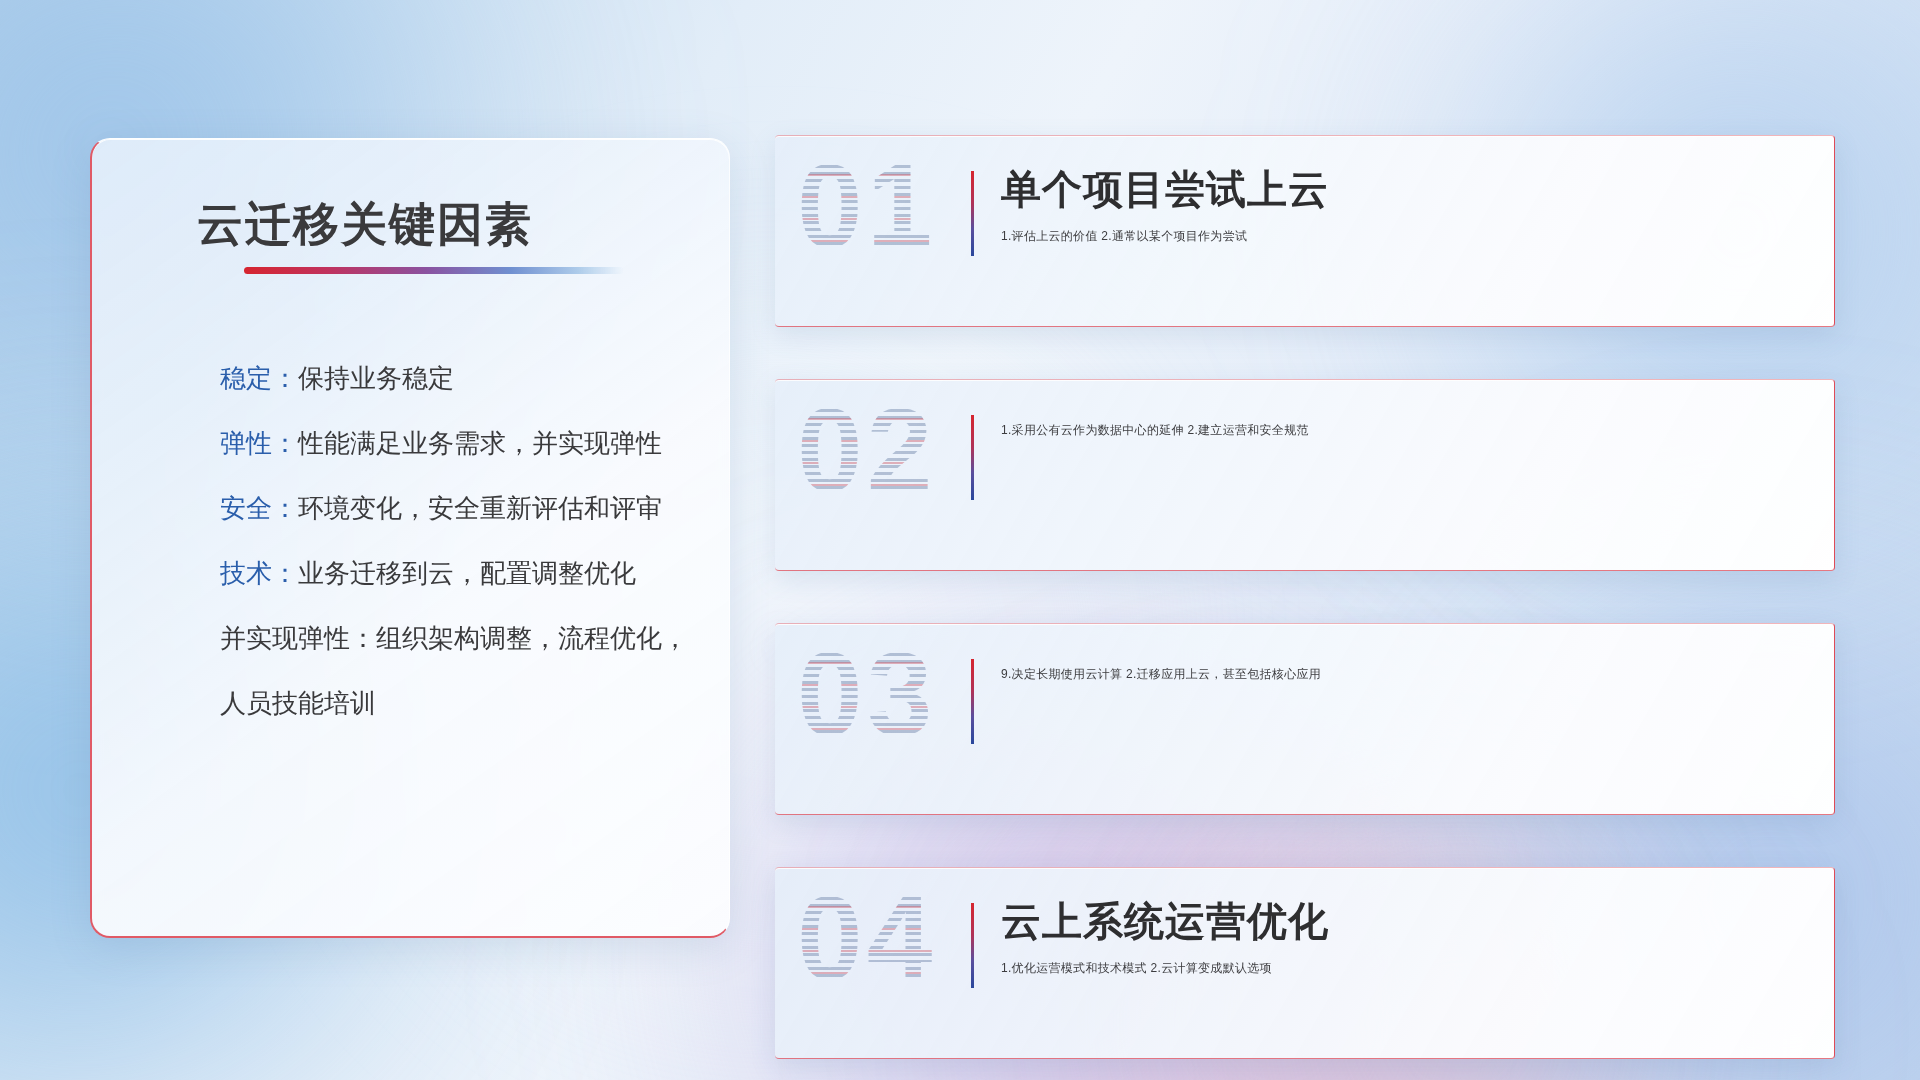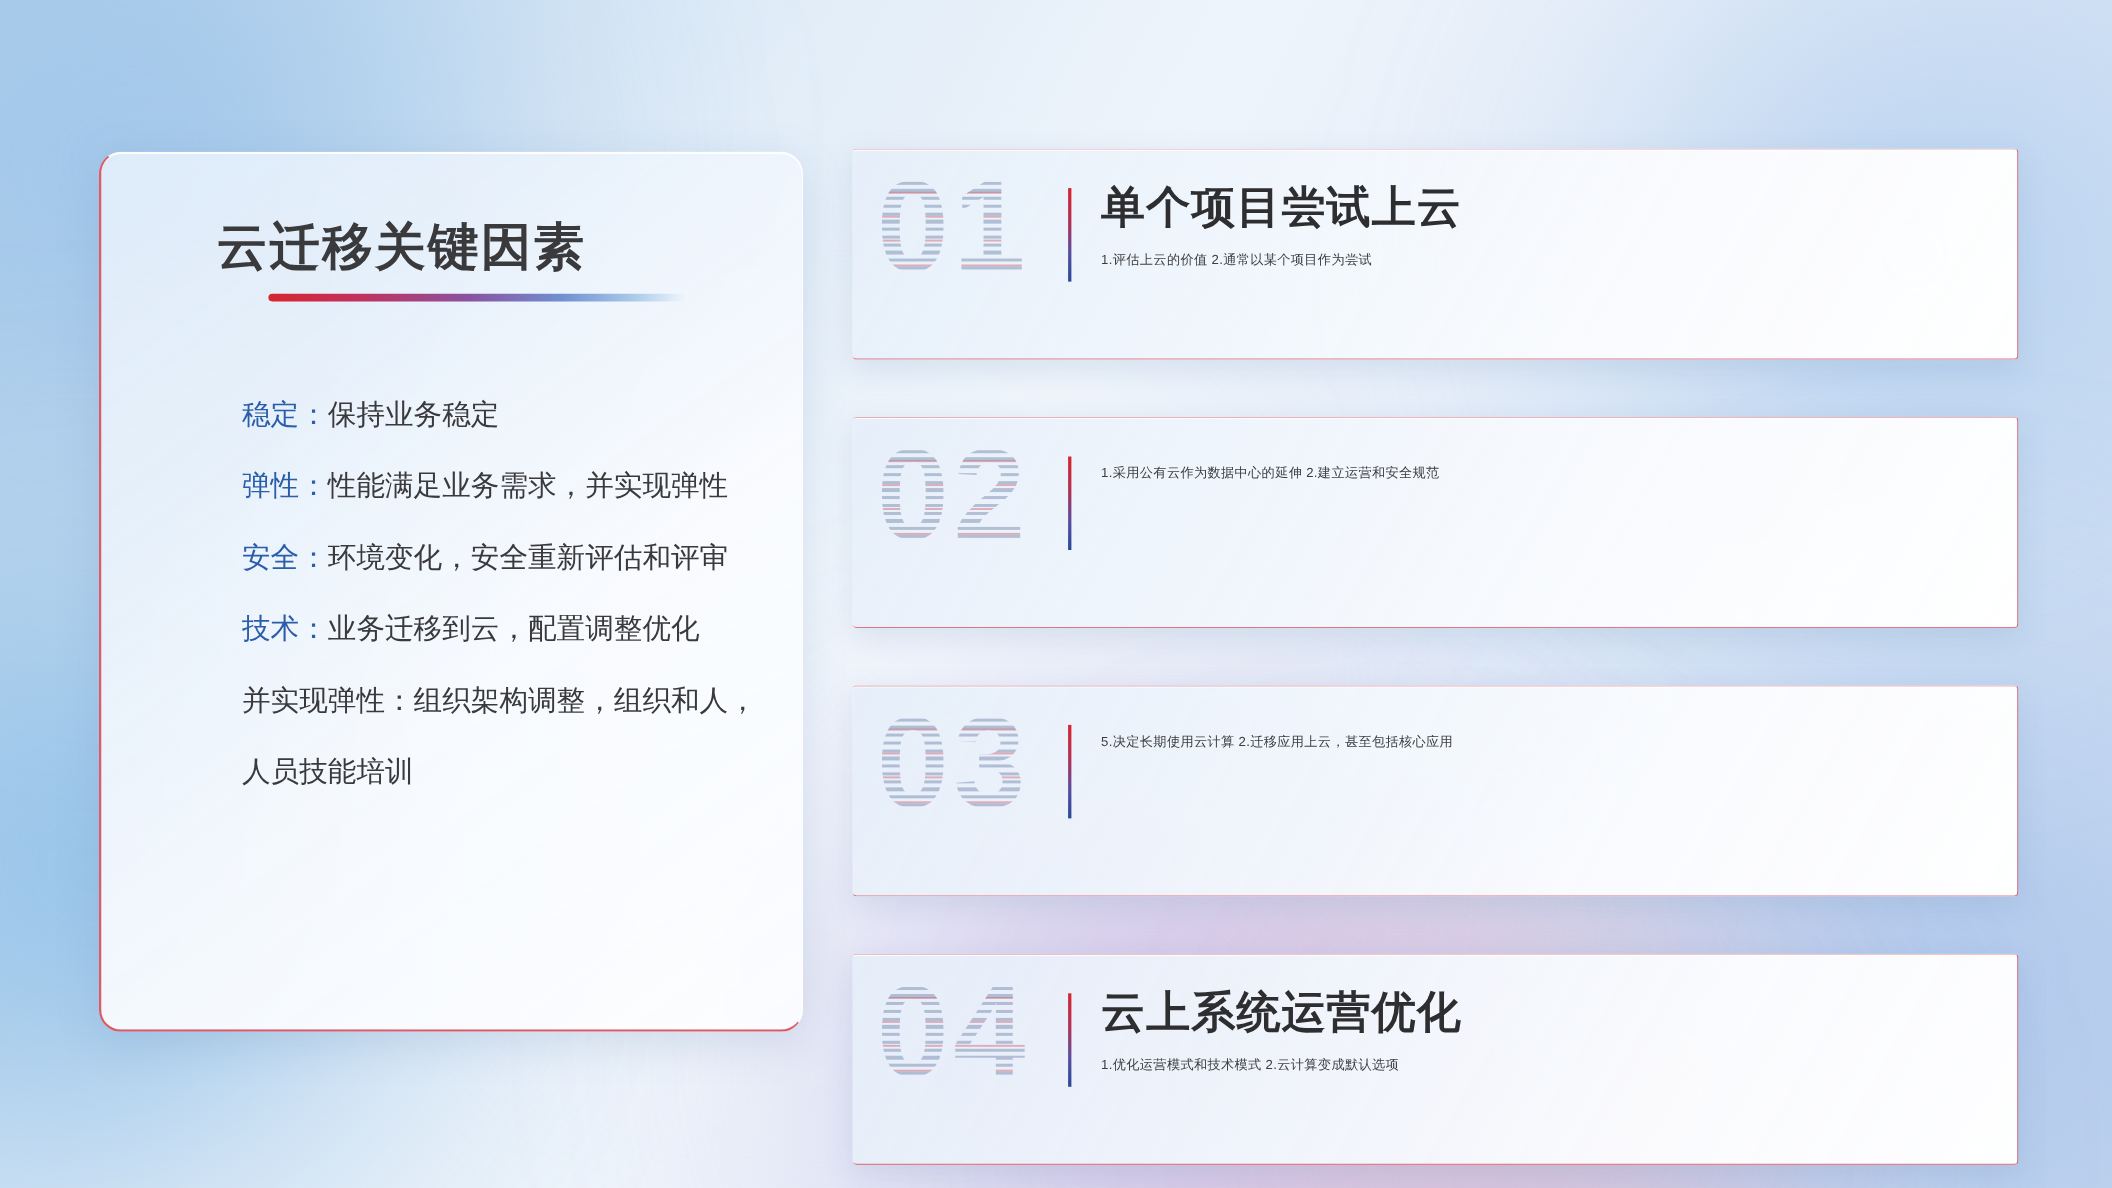--- a/index.html
+++ b/index.html
@@ -68,21 +68,21 @@
   }
   #title-underline{
     position:absolute; left:152px; top:128px; width:380px; height:7px;
     border-radius:4px;
     background:linear-gradient(90deg,#d6252f 0%, #c0325e 22%, #8a52a0 48%, #6f8fd0 70%, #aeccea 88%, rgba(200,222,244,0) 100%);
   }
   #factor-list{ position:absolute; left:0; top:222px; width:100%; }
   .factor-row{
     display:flex; align-items:baseline;
     padding-left:128px; margin-bottom:30px;
-    font-size:26px; line-height:1.35; white-space:nowrap;font-family:Liberation Mono, monospace;
+    font-size:26px; line-height:1.35; white-space:nowrap;
   }
   .factor-label{ color:#2a5eab; font-weight:normal; }
   .factor-label.plain{ color:#3a3a3c; }
   .factor-text{ color:#3a3a3c; }
   .factor-row.cont{ margin-bottom:0;text-align:center; }
 
   
   #cards{ position:absolute; left:775px; top:135px; width:1060px; }
   .card{
     position:relative; height:192px; margin-bottom:52px;
@@ -178,21 +178,21 @@
         <div class="factor-row">
           <span class="factor-label">安全：</span>
           <span class="factor-text">环境变化，安全重新评估和评审</span>
         </div>
         <div class="factor-row">
           <span class="factor-label">技术：</span>
           <span class="factor-text">业务迁移到云，配置调整优化</span>
         </div>
         <div class="factor-row">
           <span class="factor-label plain">并实现弹性：</span>
-          <span class="factor-text">组织架构调整，组织和人，</span>
+          <span class="factor-text">组织架构调整，流程优化，</span>
         </div>
         <div class="factor-row cont">
           <span class="factor-text">人员技能培训</span>
         </div>
       </div>
   </section>
 
   <section id="cards">
       <div class="card">
         <div class="card-num">01</div>
@@ -209,21 +209,21 @@
         <div class="card-bar"></div>
         <div class="card-body">
           <div class="card-desc">1.采用公有云作为数据中心的延伸   2.建立运营和安全规范</div>
         </div>
       </div>
       <div class="card">
         <div class="card-num">03</div>
         <div class="card-num-tint">03</div>
         <div class="card-bar"></div>
         <div class="card-body">
-          <div class="card-desc">5.决定长期使用云计算   2.迁移应用上云，甚至包括核心应用</div>
+          <div class="card-desc">9.决定长期使用云计算   2.迁移应用上云，甚至包括核心应用</div>
         </div>
       </div>
       <div class="card">
         <div class="card-num">04</div>
         <div class="card-num-tint">04</div>
         <div class="card-bar"></div>
         <div class="card-body">
           <div class="card-title">云上系统运营优化</div>
           <div class="card-desc">1.优化运营模式和技术模式   2.云计算变成默认选项</div>
         </div>

